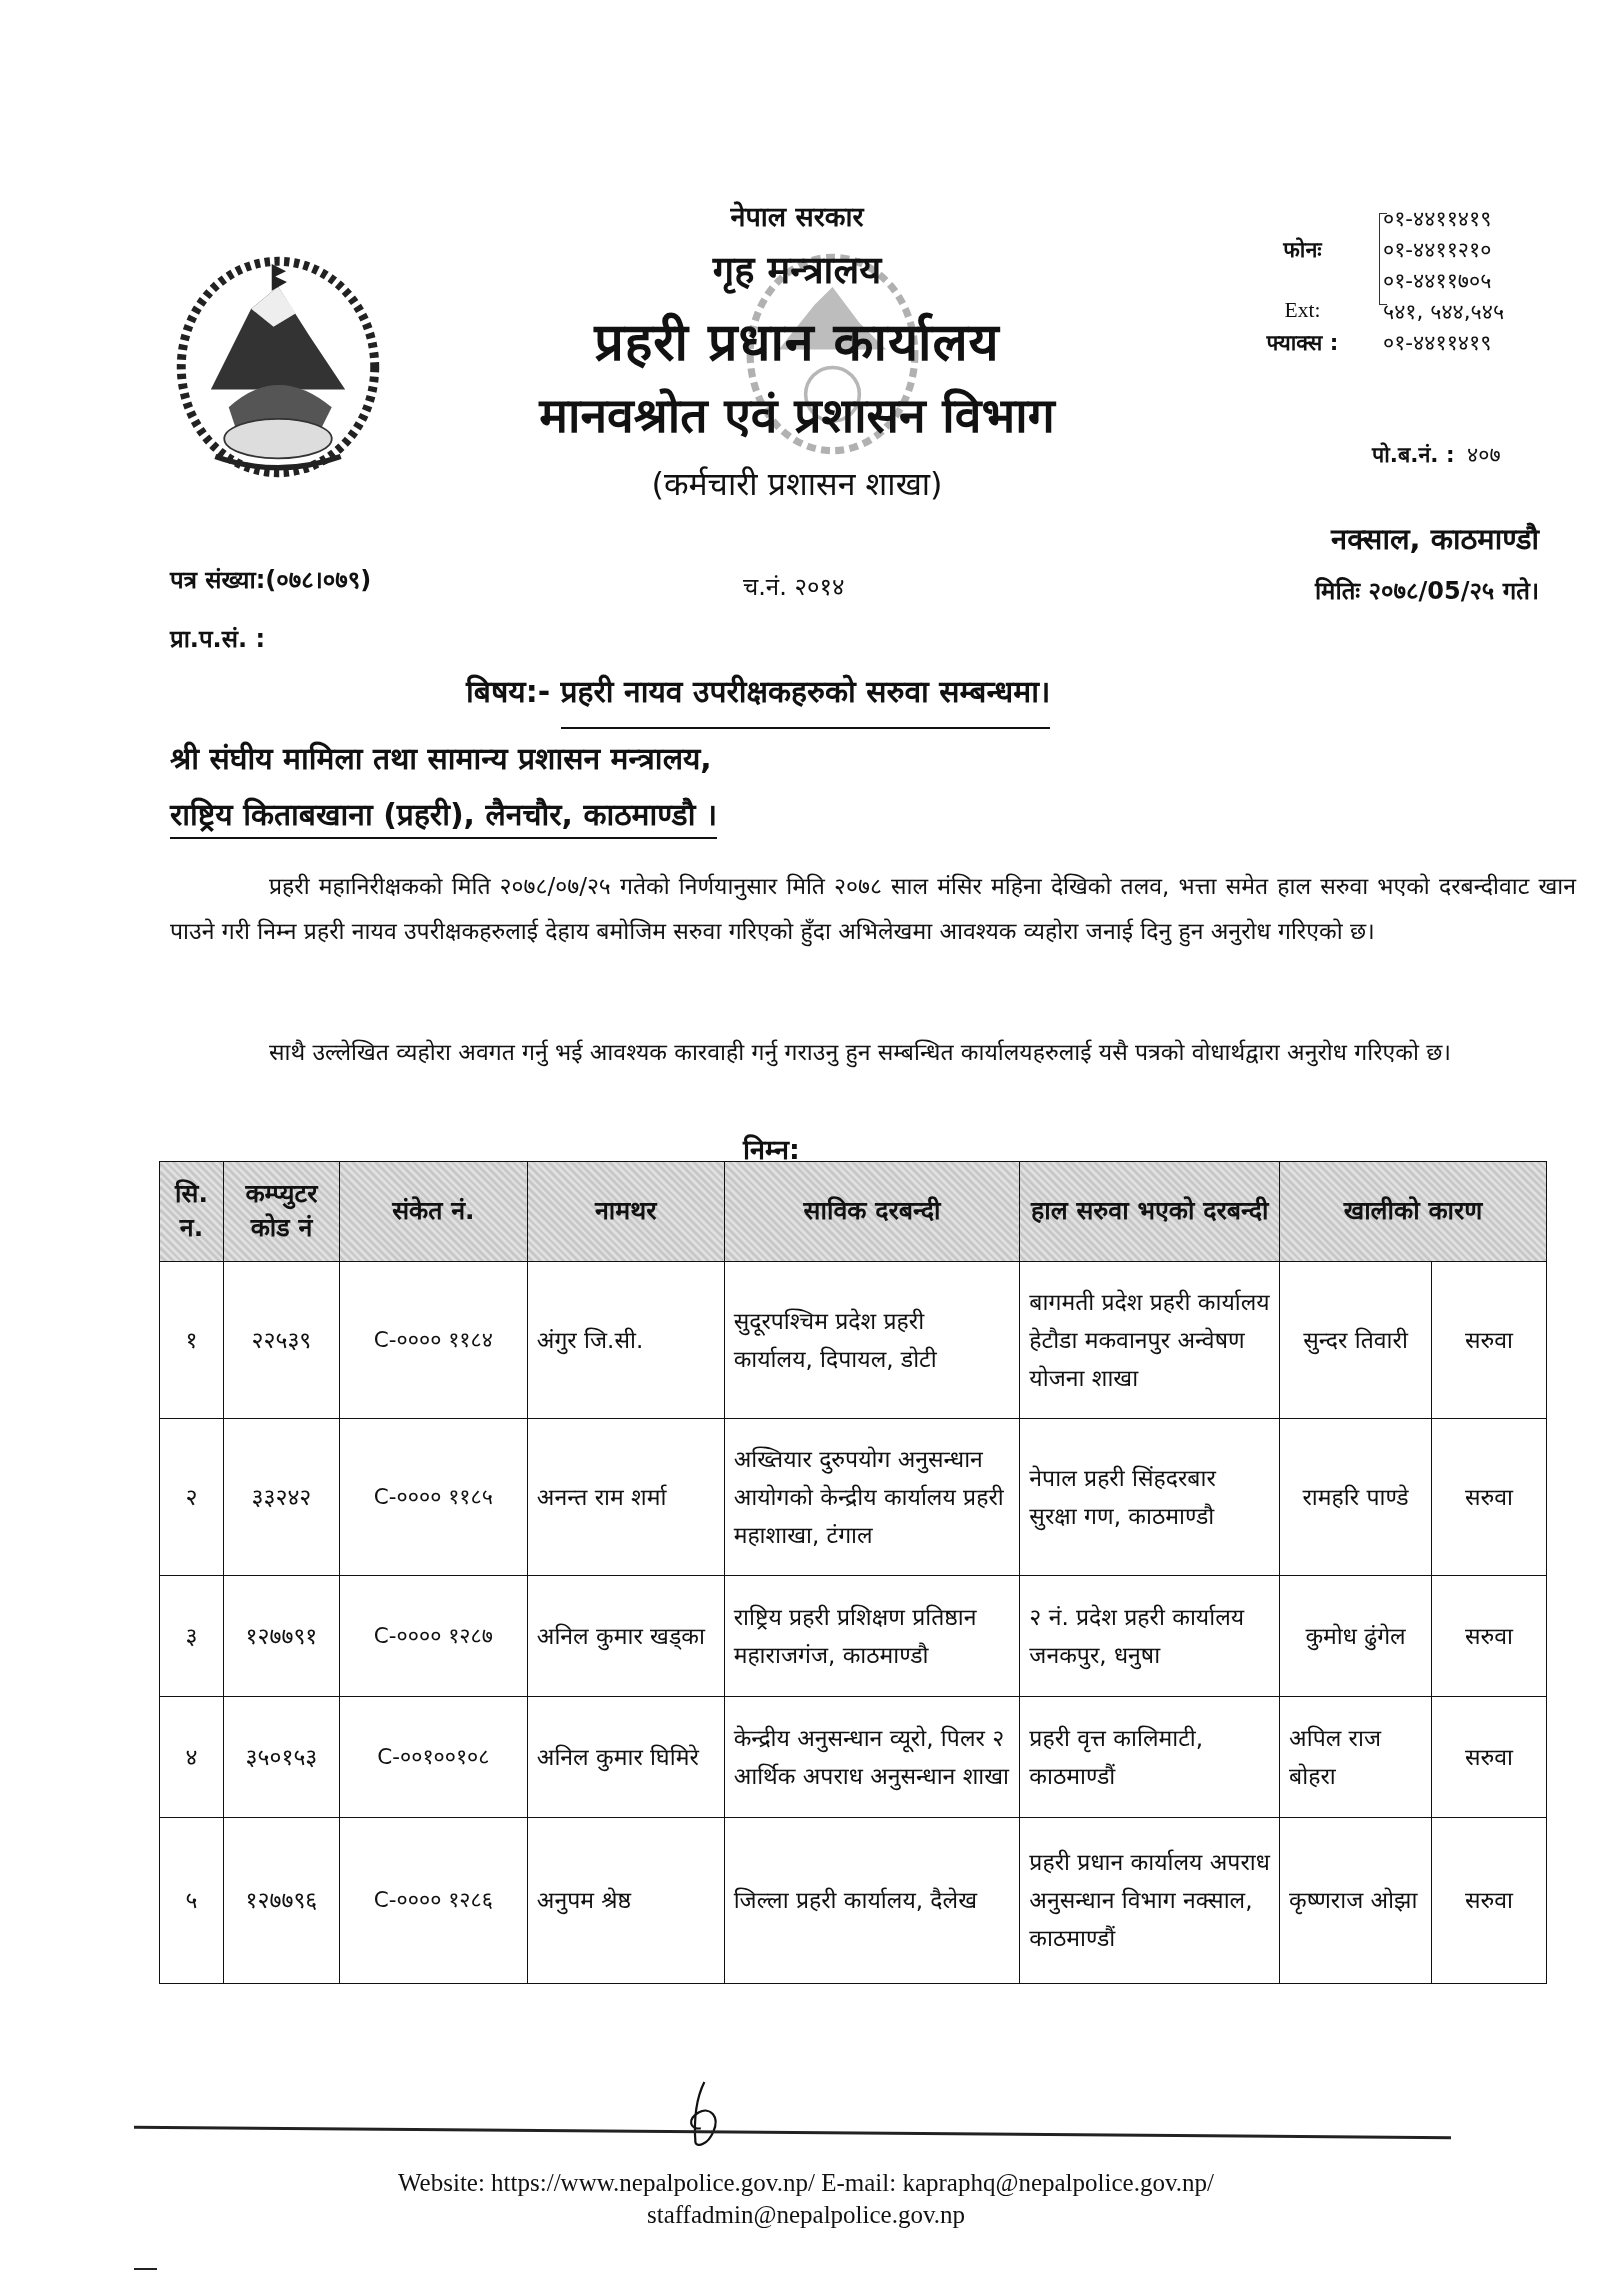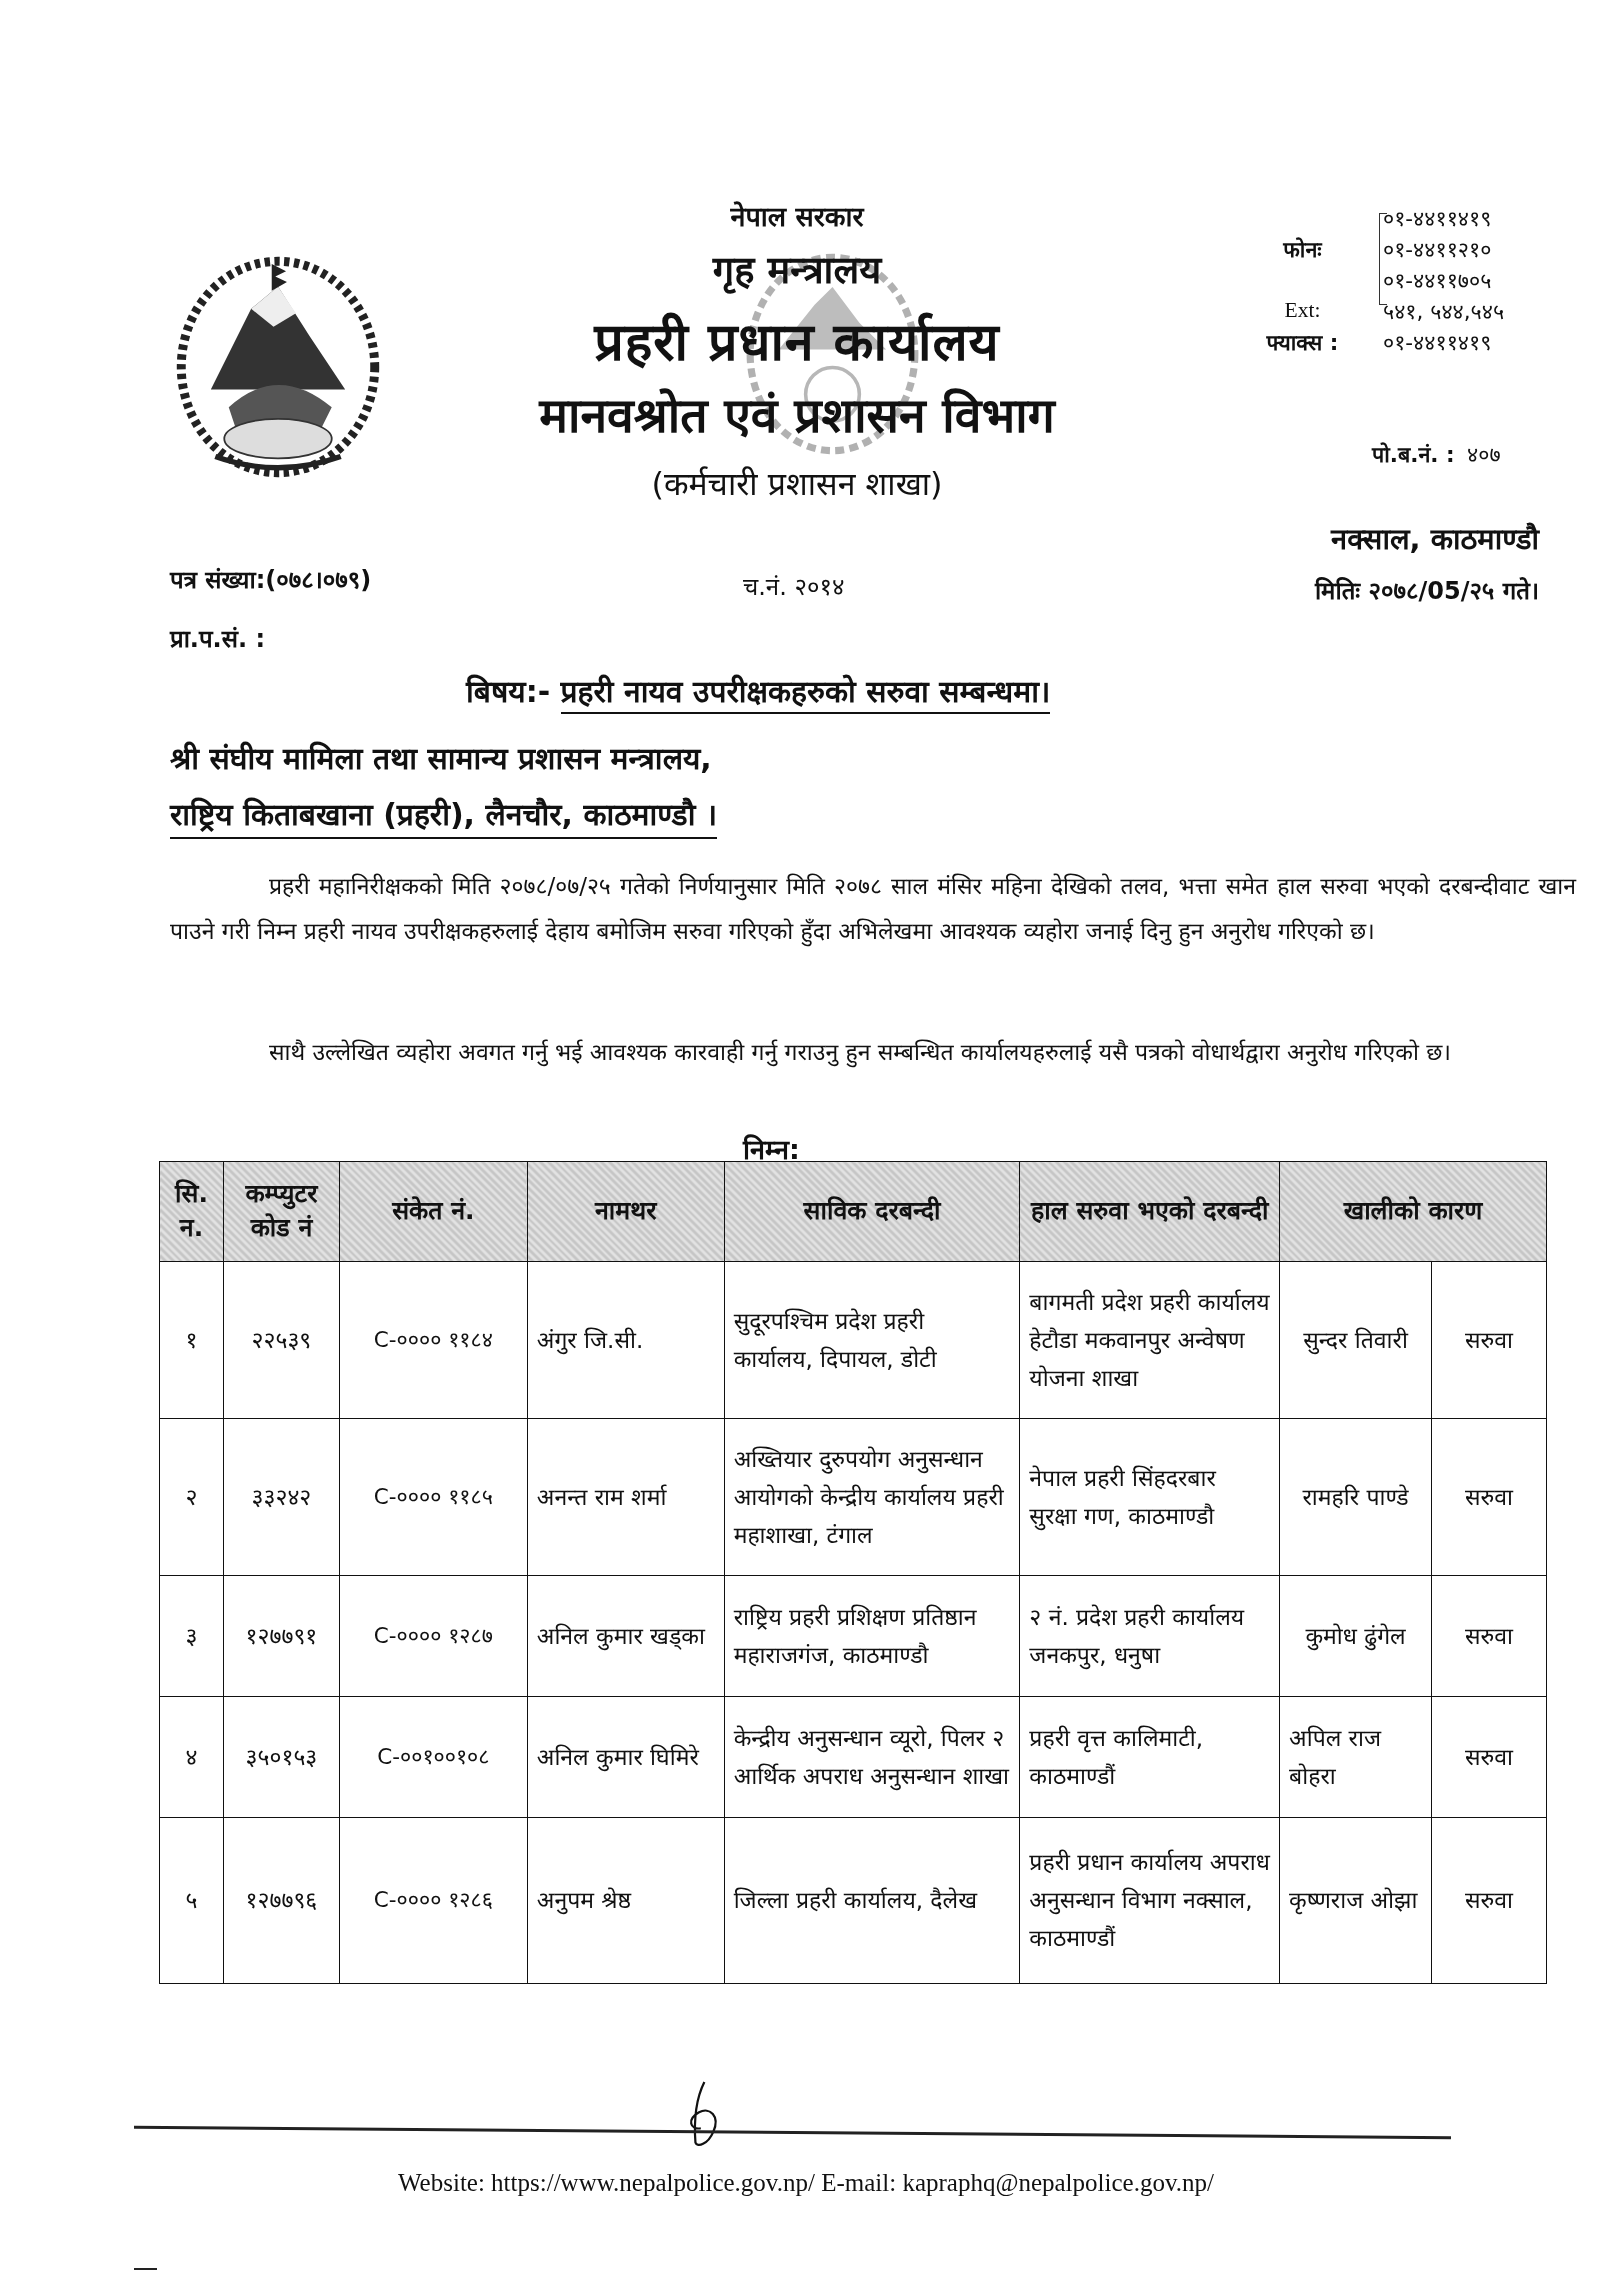--- a/index.html
+++ b/index.html
@@ -30,21 +30,21 @@
       border-left: 1.3px solid #333; border-top: 1.3px solid #333; border-bottom: 1.3px solid #333;
     }
     .pobox { left: 1372px; top: 439px; font-size: 21.5px; font-weight: bold; }
     .pobox span.num { font-weight: normal; margin-left: 12.5px; }
     .place { right: 81px; top: 518px; font-size: 29px; font-weight: bold; }
     .refno { left: 170px; top: 562px; font-size: 24px; font-weight: bold; }
     .chalan { left: 743px; top: 569px; font-size: 24px; }
     .date { right: 81px; top: 573px; font-size: 24px; font-weight: bold; }
     .pps { left: 170px; top: 621px; font-size: 24px; font-weight: bold; }
     .subject { left: 466px; top: 670px; font-size: 30px; font-weight: bold; }
-    .subject .u { border-bottom: 2.7px solid #111; padding-bottom: 3px; }
+    .subject .u { border-bottom: 2.7px solid #111; padding-bottom: 18px; }
     .addr { left: 170px; font-size: 30px; font-weight: bold; }
     .addr1 { top: 737px; }
     .addr2 { top: 793px; border-bottom: 2.7px solid #111; padding-bottom: 2.7px; }
     .para { left: 170px; width: 1406px; font-size: 23px; line-height: 45px; text-align: justify; }
     .para1 { top: 864px; text-indent: 99px; }
     .para2 { top: 1030px; text-indent: 99px; }
     .nimna { left: 743px; top: 1130px; font-size: 27px; font-weight: bold; border-bottom: 2.7px solid #111; }
     table.list {
       position: absolute; left: 159px; top: 1161px; width: 1388px;
       border-collapse: collapse; font-size: 23px;
@@ -216,15 +216,16 @@
 
 <div class="abs sig">
   <svg width="107" height="72" viewBox="0 0 120 80">
     <path d="M52 4 C44 20 40 45 42 72 C44 78 56 74 62 60 C70 42 58 32 46 38 C32 46 36 58 48 56" fill="none" stroke="#111" stroke-width="2.5"></path>
   </svg>
 </div>
 
 <div class="abs rule"></div>
 <div class="abs footer">
   <div>Website: https://www.nepalpolice.gov.np/ E-mail: kapraphq@nepalpolice.gov.np/</div>
+  <div>staffadmin@nepalpolice.gov.np</div>
 </div>
 <div class="abs tick"></div>
 
 
 </body></html>

